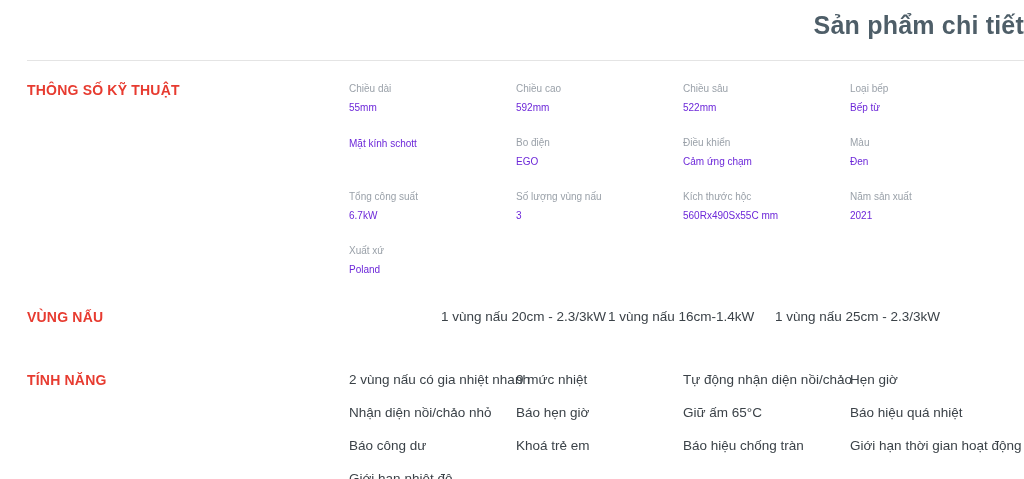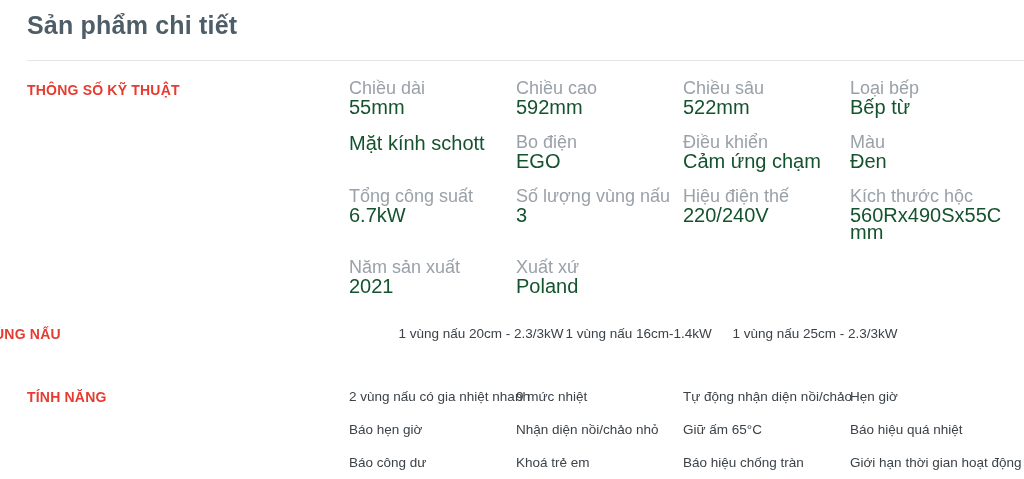--- a/index.html
+++ b/index.html
@@ -18,30 +18,30 @@
     padding-left: 27px;
   }
   .page-title {
     margin: 0;
     padding-top: 11px;
     font-size: 25px;
     font-weight: 700;
     letter-spacing: 0.2px;
     color: #4e5e68;
     line-height: 28px;
+    text-align: right;
   }
   .divider {
     height: 1px;
     background: #e4e4e4;
     margin-top: 21px;
   }
   .section {
     display: flex;
     align-items: flex-start;
-    justify-content: center;
   }
   .section.specs    { margin-top: 20px; }
   .section.zones    { margin-top: 30px; gap: 47px; }
   .section.features { margin-top: 46px; }
   .section-heading {
     margin: 0;
     width: 322px;
     flex: 0 0 322px;
     font-size: 14px;
     font-weight: 700;
@@ -53,28 +53,28 @@
   .grid {
     display: grid;
     grid-template-columns: repeat(4, 167px);
     grid-row-gap: 19px;
     flex: 1 1 auto;
   }
   .grid.zones-grid { grid-row-gap: 0; margin-left: 45px; }
   .grid.features-grid { grid-row-gap: 16px; }
   .spec-cell { padding-right: 12px; }
   .spec-label {
-    font-size: 18px;
+    font-size: 10px;
     color: #9aa1a9;
     line-height: 15px;
     margin-bottom: 3px;
   }
   .spec-value {
-    font-size: 20px;
-    color: #14532d;
+    font-size: 10px;
+    color: #6d28d9;
     line-height: 17px;
   }
   .zone-cell, .feature-cell {
     font-size: 13.5px;
     color: #3b4248;
     line-height: 17px;
     padding-right: 10px;
     white-space: nowrap;
   }
 </style>
@@ -133,24 +133,20 @@
         <div class="spec-cell">
           <div class="spec-label">Tổng công suất</div>
           <div class="spec-value">6.7kW</div>
         </div>
 
         <div class="spec-cell">
           <div class="spec-label">Số lượng vùng nấu</div>
           <div class="spec-value">3</div>
         </div>
 
-        <div class="spec-cell">
-          <div class="spec-label">Hiệu điện thế</div>
-          <div class="spec-value">220/240V</div>
-        </div>
 
         <div class="spec-cell">
           <div class="spec-label">Kích thước hộc</div>
           <div class="spec-value">560Rx490Sx55C mm</div>
         </div>
 
         <div class="spec-cell">
           <div class="spec-label">Năm sản xuất</div>
           <div class="spec-value">2021</div>
         </div>
@@ -179,23 +175,23 @@
     <div class="grid features-grid">
 
         <div class="feature-cell">2 vùng nấu có gia nhiệt nhanh</div>
 
         <div class="feature-cell">9 mức nhiệt</div>
 
         <div class="feature-cell">Tự động nhận diện nồi/chảo</div>
 
         <div class="feature-cell">Hẹn giờ</div>
 
+        <div class="feature-cell">Nhận diện nồi/chảo nhỏ</div>
+
         <div class="feature-cell">Báo hẹn giờ</div>
-
-        <div class="feature-cell">Nhận diện nồi/chảo nhỏ</div>
 
         <div class="feature-cell">Giữ ấm 65°C</div>
 
         <div class="feature-cell">Báo hiệu quá nhiệt</div>
 
         <div class="feature-cell">Báo công dư</div>
 
         <div class="feature-cell">Khoá trẻ em</div>
 
         <div class="feature-cell">Báo hiệu chống tràn</div>

